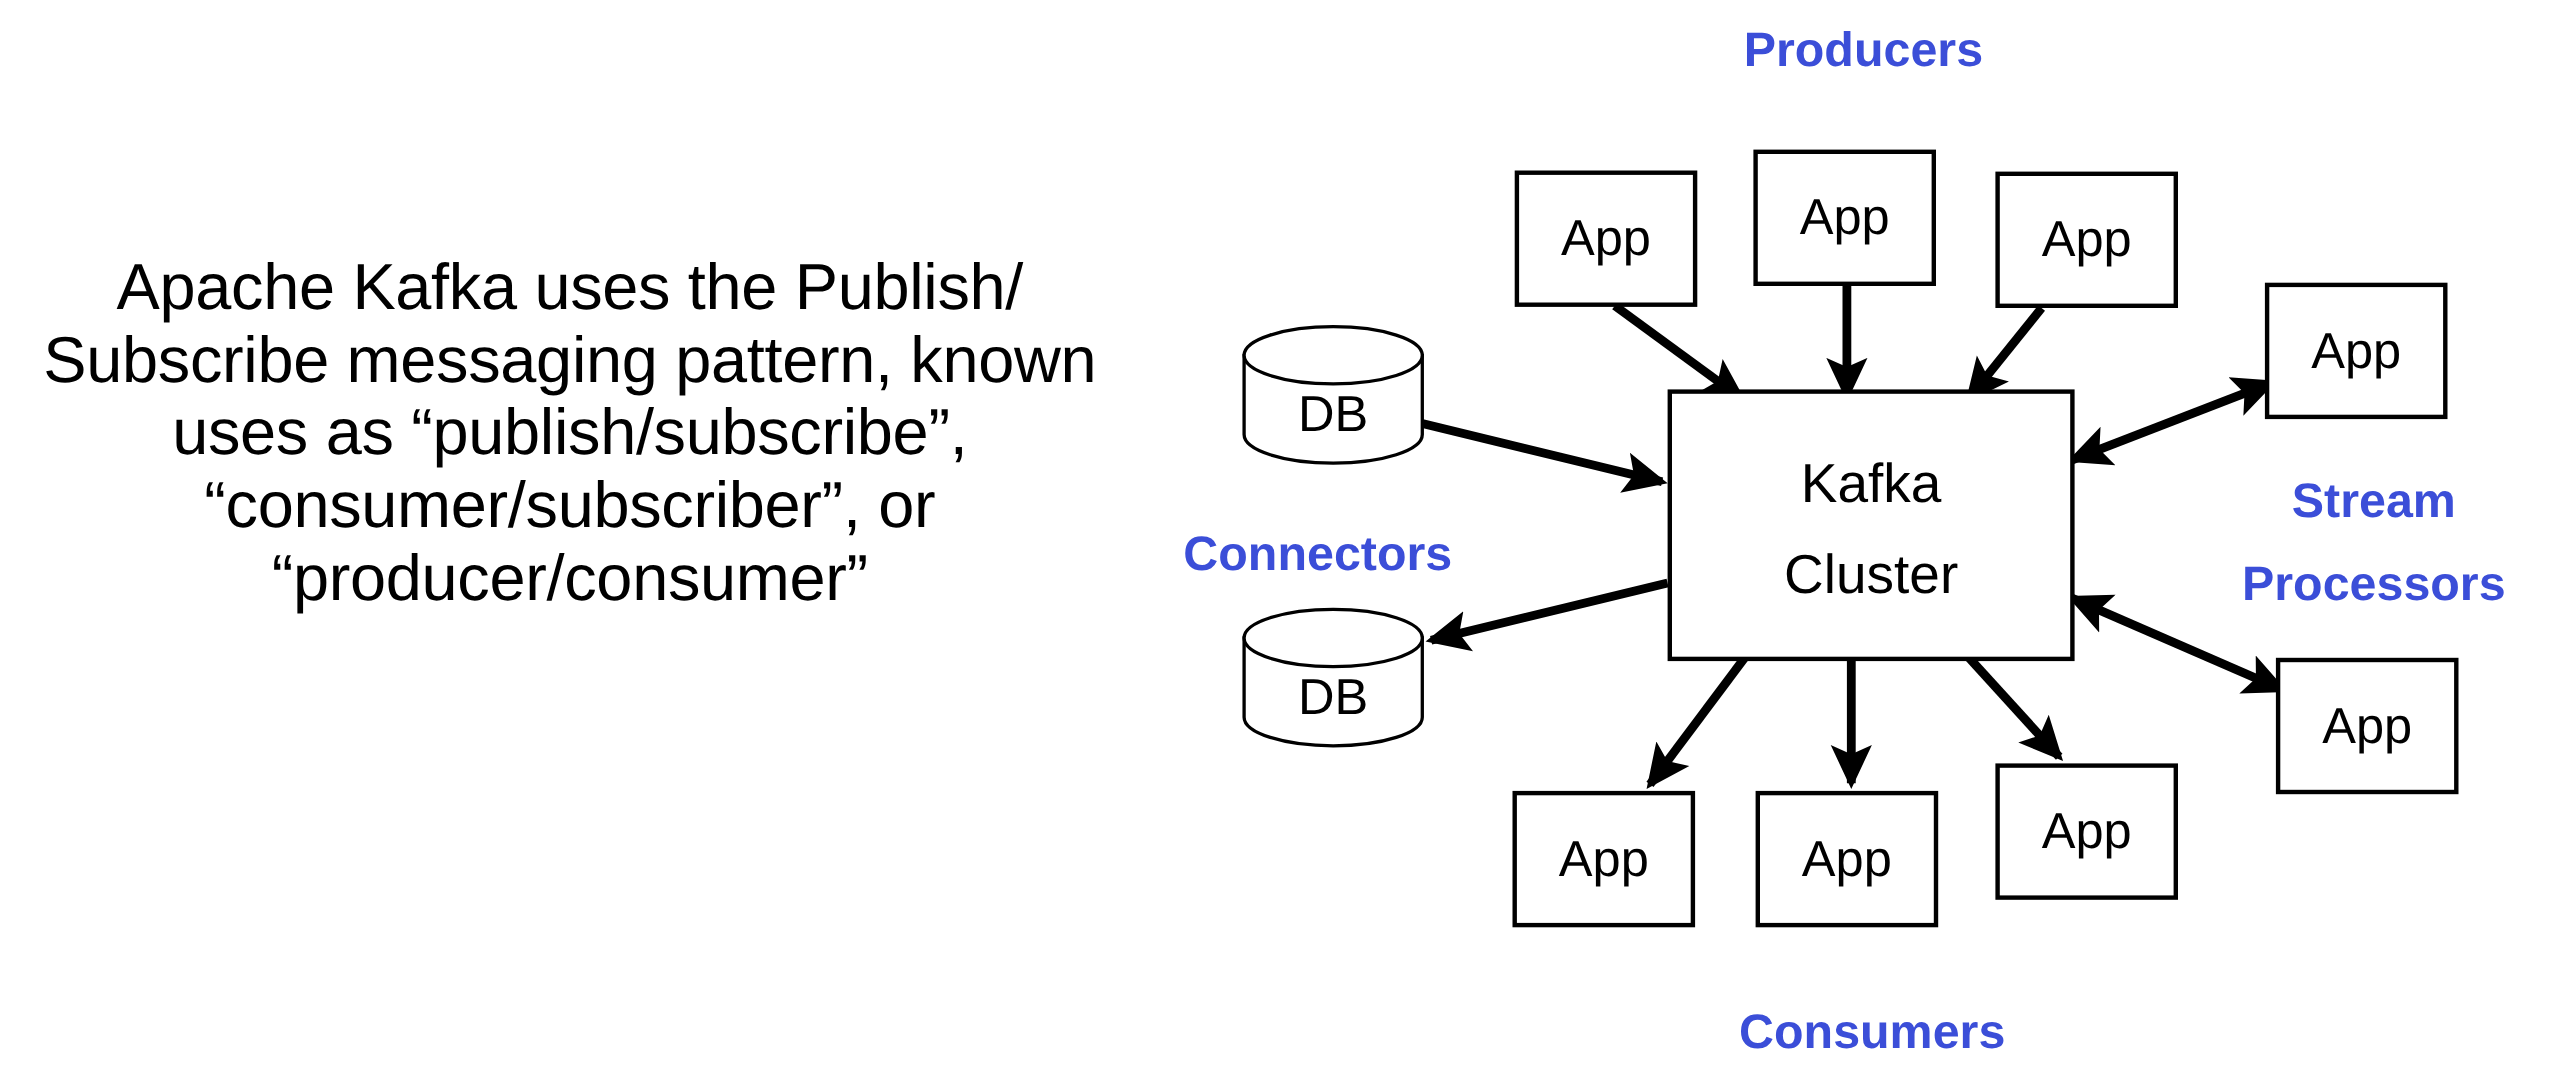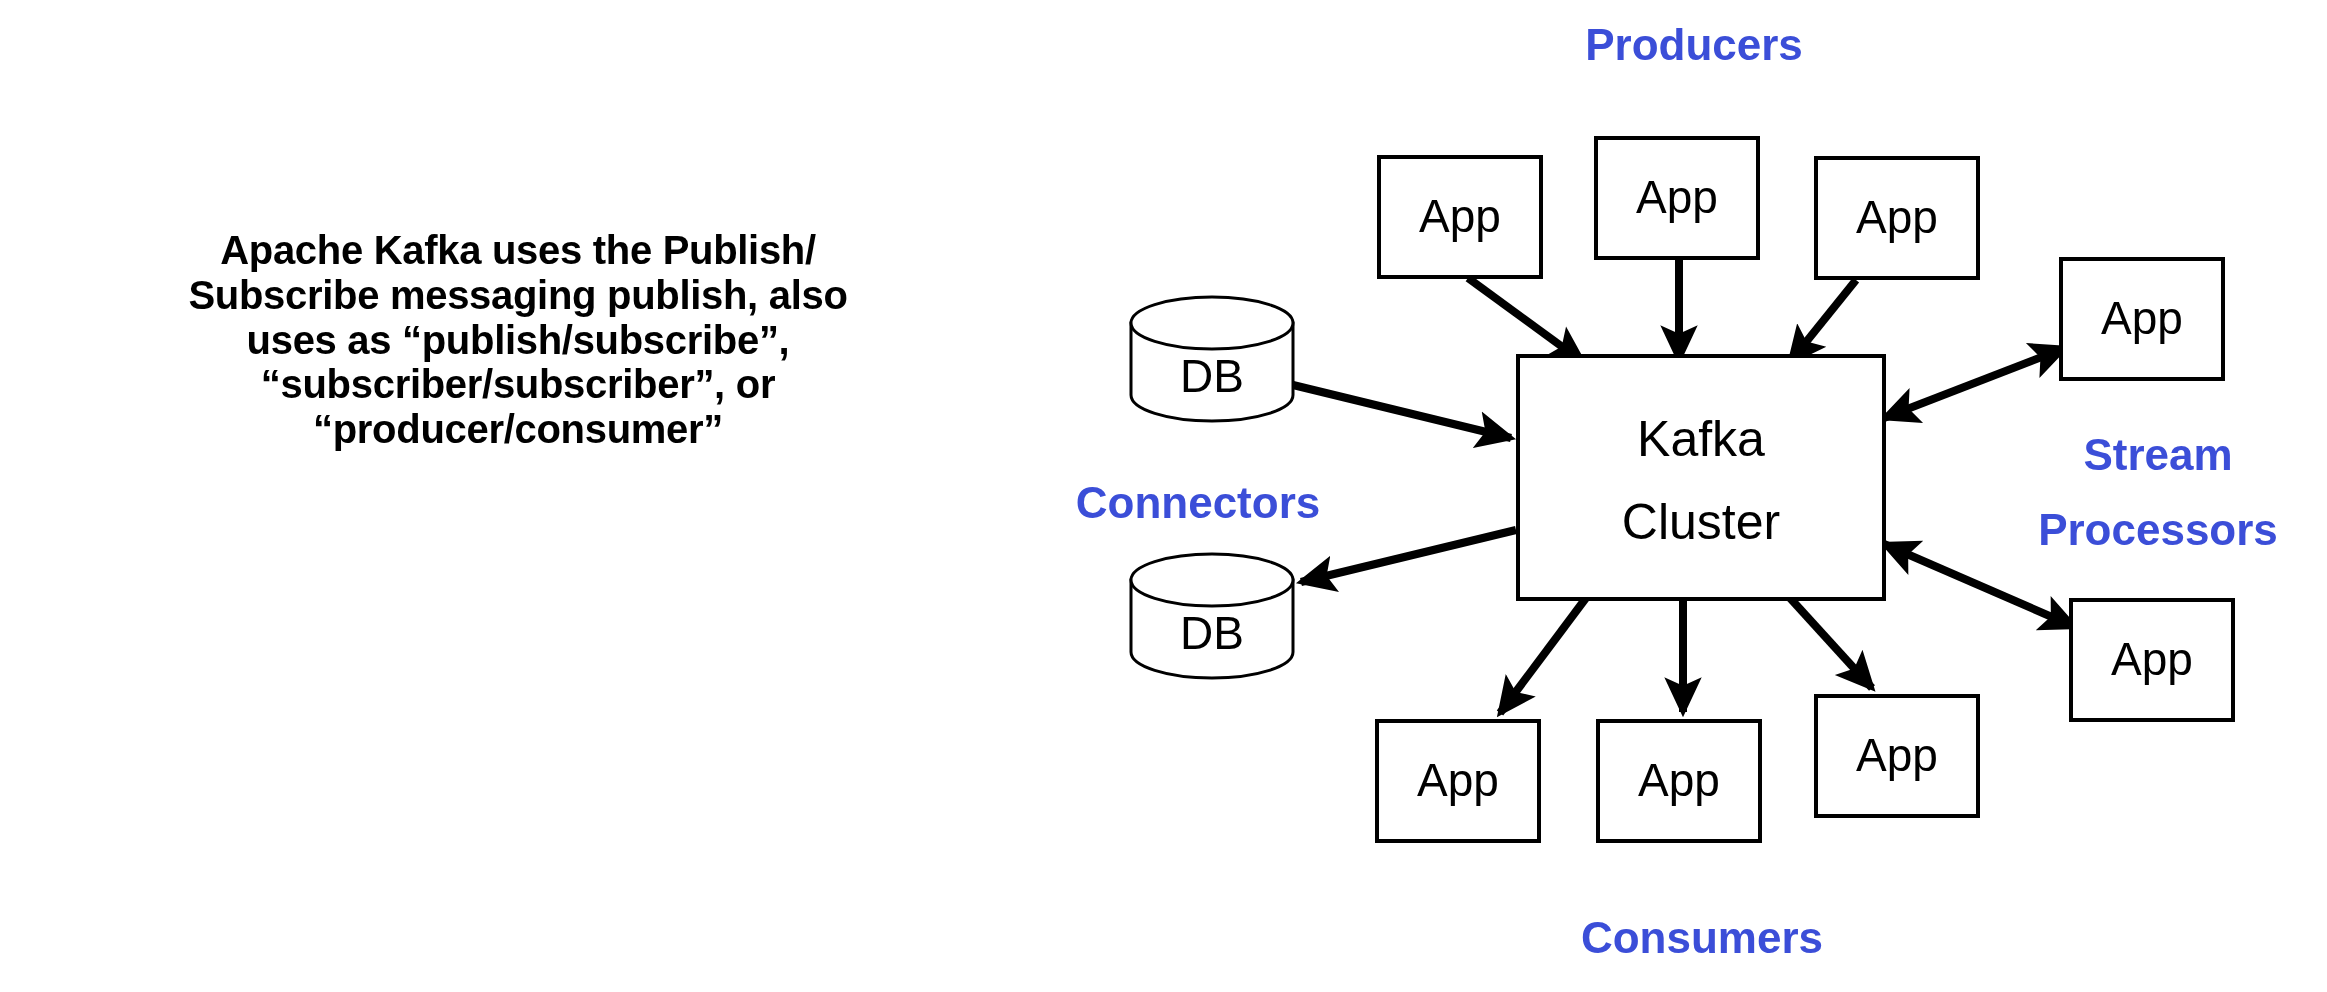--- a/index.html
+++ b/index.html
@@ -22,22 +22,22 @@
   }
 
   
   .caption {
     position: absolute;
     left: 18px;
     top: 228px;
     width: 1000px;
     text-align: center;
     font-family: "Liberation Sans", sans-serif;
-    font-weight: bold;
-    font-size: 40px;
+    font-weight: normal;
+    font-size: 59px;
     line-height: 1.12;
     color: #000000;
     letter-spacing: -0.3px;
   }
   .caption-line { display: block; white-space: pre; }
 
   
   #diagram {
     position: absolute;
     left: 0;
@@ -85,23 +85,23 @@
     fill: none;
   }
 </style>
 </head>
 <body>
 
 <div id="stage">
 
   <div class="caption">
     <span class="caption-line">Apache Kafka uses the Publish/</span>
-    <span class="caption-line">Subscribe messaging publish, also</span>
+    <span class="caption-line">Subscribe messaging pattern, known</span>
     <span class="caption-line">uses as “publish/subscribe”,</span>
-    <span class="caption-line">“subscriber/subscriber”, or</span>
+    <span class="caption-line">“consumer/subscriber”, or</span>
     <span class="caption-line">“producer/consumer”</span>
   </div>
 
   <svg id="diagram" viewBox="0 0 2327 992" xmlns="http://www.w3.org/2000/svg">
 
     <defs>
       <marker id="arrowEnd" viewBox="0 0 12 12" refX="10" refY="6" markerWidth="5.2" markerHeight="5.2" orient="auto-start-reverse">
         <path d="M 0 0.6 L 11.5 6 L 0 11.4 L 2.4 6 Z" fill="#000000"></path>
       </marker>
       <marker id="arrowStart" viewBox="0 0 12 12" refX="10" refY="6" markerWidth="5.2" markerHeight="5.2" orient="auto-start-reverse">

